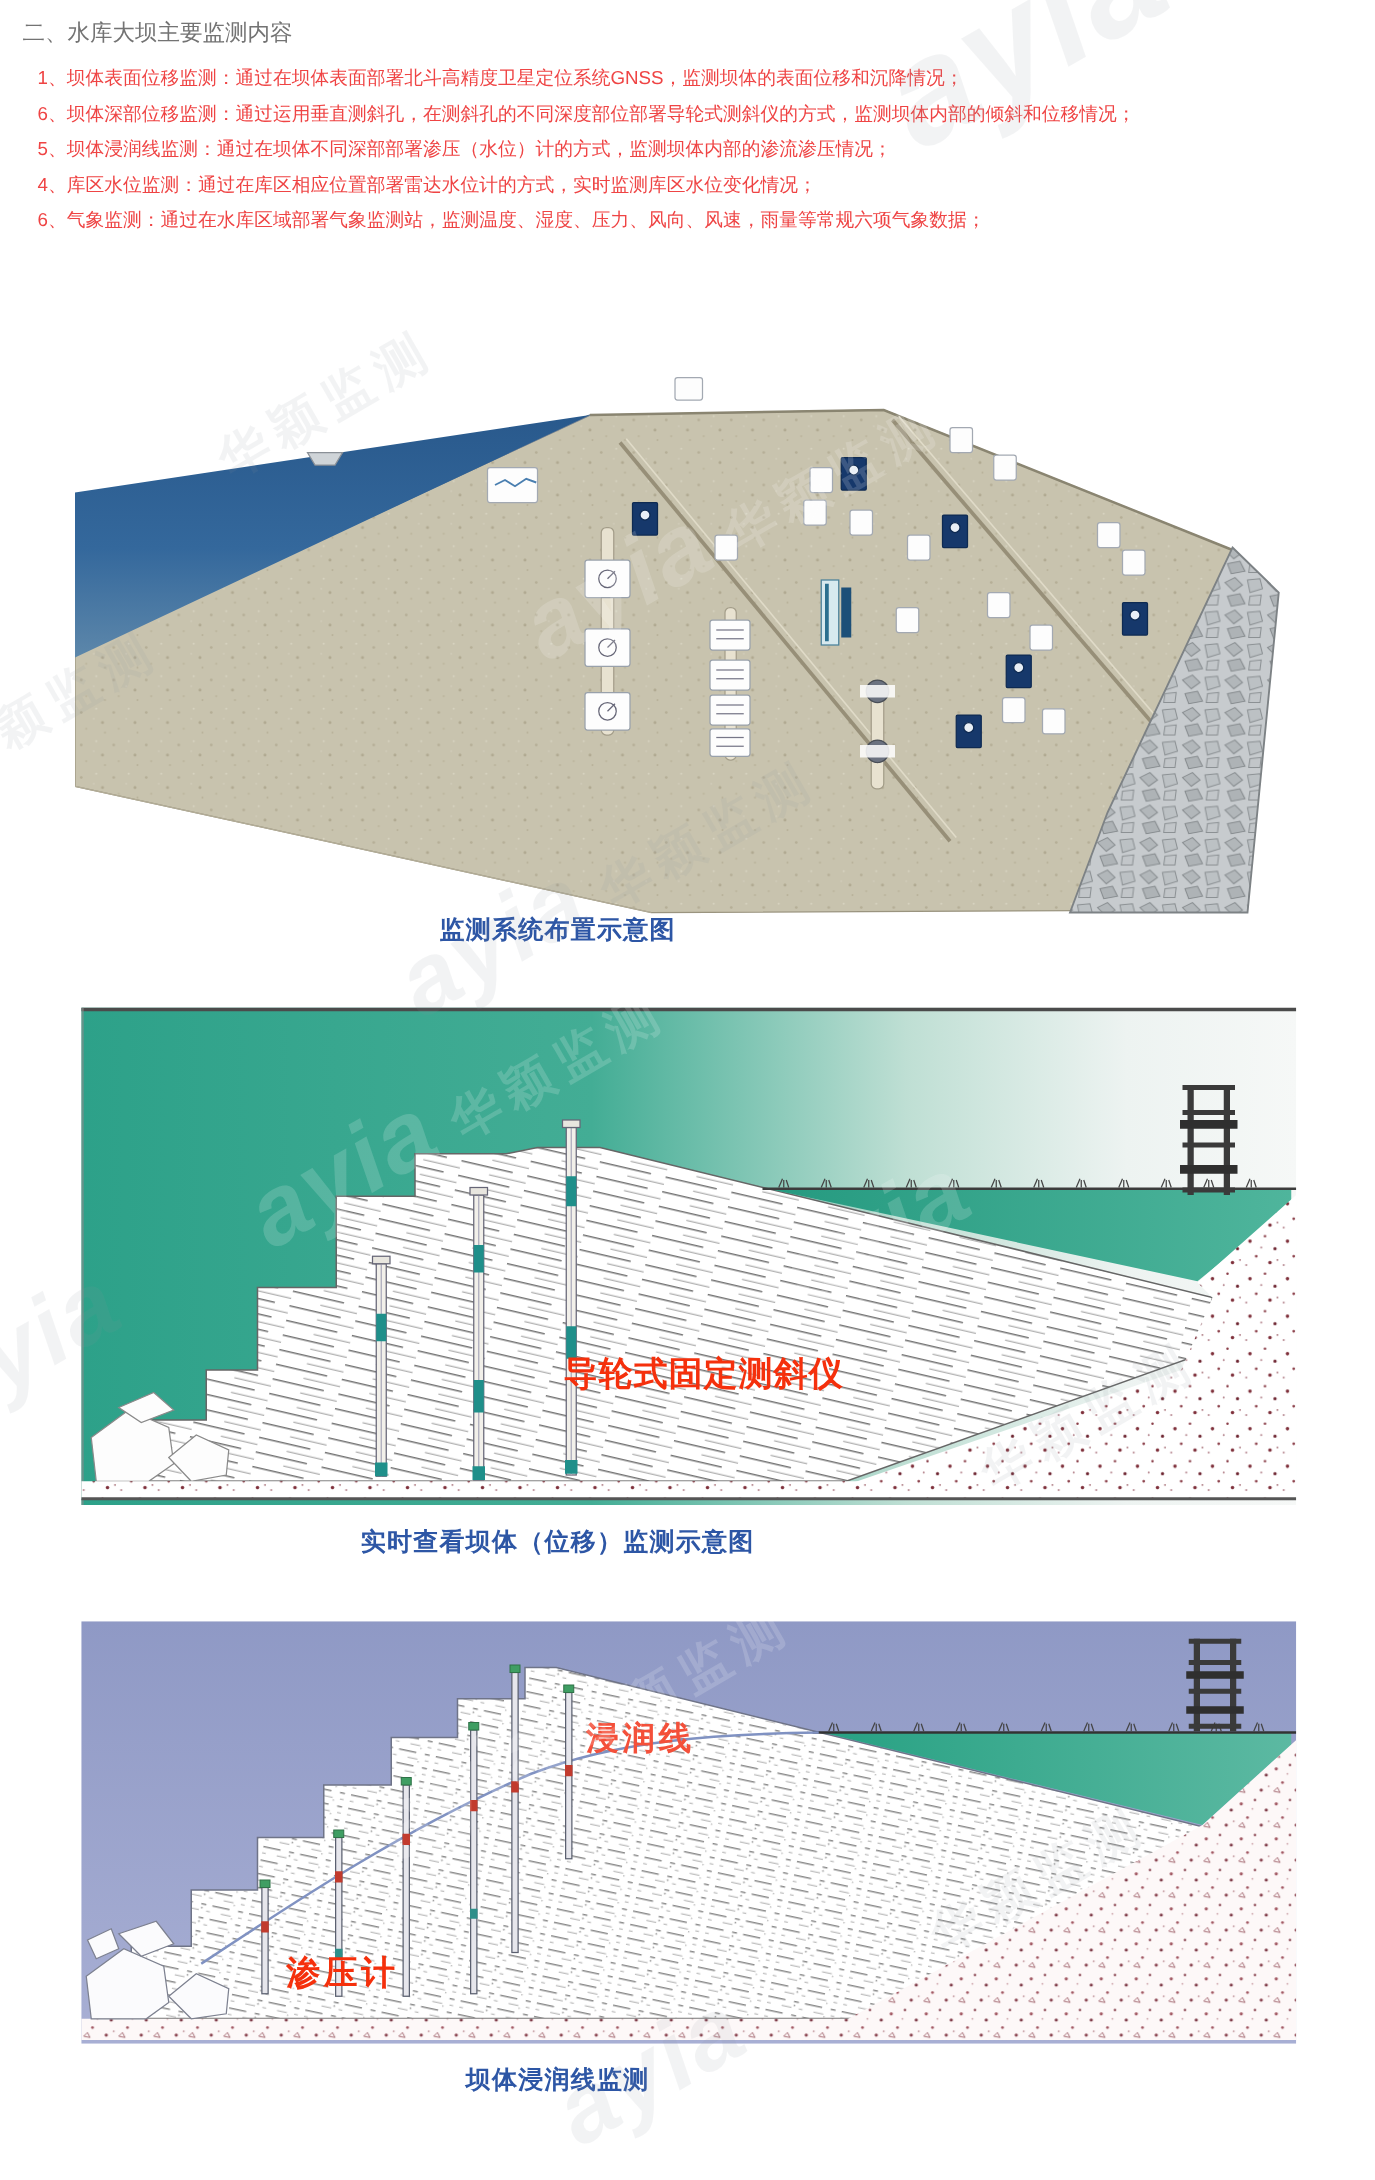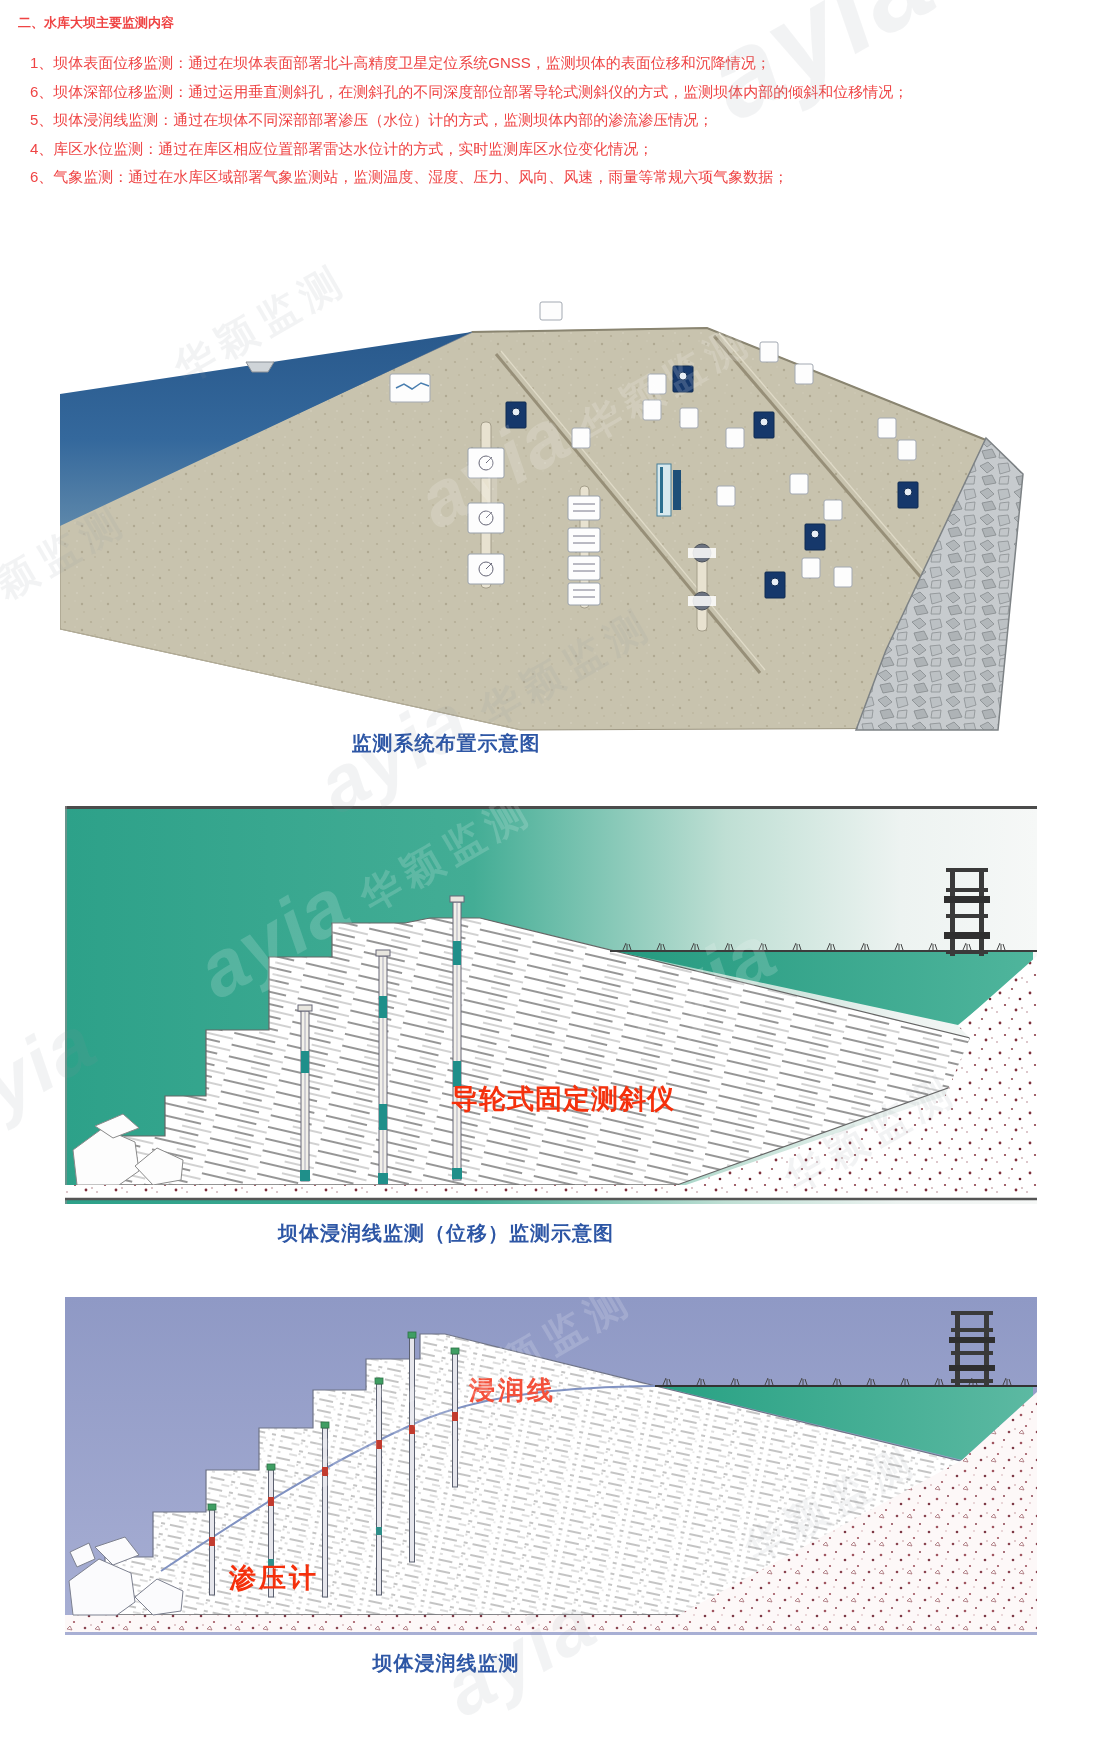--- a/index.html
+++ b/index.html
@@ -7,22 +7,22 @@
        font-family:"Liberation Sans","DejaVu Sans",sans-serif;}
   .canvas{position:absolute;inset:0;width:1100px;height:1744px;background:#fff;}
   
   .wm{position:absolute;transform:rotate(-30deg);white-space:nowrap;
       color:#8d949c;opacity:.10;pointer-events:none;z-index:6;}
   .wm.light{color:#ffffff;opacity:.16;}
   .wm-brand{font-size:78px;font-weight:bold;font-style:italic;letter-spacing:2px;}
   .wm-name{font-size:40px;font-weight:bold;letter-spacing:8px;margin-left:16px;}
   .wm.lg .wm-brand{font-size:118px;}
   
-  .page-title{position:absolute;left:18px;top:14px;font-size:13px;font-weight:bold;
-              color:#ef4444;z-index:3;}
+  .page-title{position:absolute;left:18px;top:14px;font-size:18px;font-weight:normal;
+              color:#737373;z-index:3;}
   .list{position:absolute;left:30px;top:49px;width:1040px;z-index:3;}
   .list div{font-size:15px;color:#ef4444;line-height:28.6px;white-space:nowrap;}
   .figure{position:absolute;z-index:2;}
   .caption{position:absolute;left:0;width:892px;text-align:center;font-size:20px;
            font-weight:bold;color:#2d56a5;letter-spacing:1px;z-index:3;}
 </style>
 </head>
 <body>
 
 <div class="canvas">
@@ -298,21 +298,21 @@
         <rect x="29" y="0" width="5" height="88" fill="#3a3a3a"></rect>
       <rect x="-4" y="0" width="42" height="4" fill="#3a3a3a"></rect>
         <rect x="-4" y="20" width="42" height="4" fill="#3a3a3a"></rect>
       <rect x="-6" y="28" width="46" height="7" fill="#2f2f2f"></rect>
         <rect x="-4" y="46" width="42" height="4" fill="#3a3a3a"></rect>
       <rect x="-6" y="64" width="46" height="7" fill="#2f2f2f"></rect>
         <rect x="-4" y="82" width="42" height="4" fill="#3a3a3a"></rect>
     </g>
     <text x="386" y="302" font-size="27" font-weight="bold" fill="#f5300c" letter-spacing="1">导轮式固定测斜仪</text>
   </svg>
-  <div class="caption" style="top:1220px">坝体浸润线监测（位移）监测示意图</div>
+  <div class="caption" style="top:1220px">实时查看坝体（位移）监测示意图</div>
 
   <svg class="figure" style="left:65px;top:1297px" width="972" height="338" viewBox="0 0 972 338">
     <defs>
       <linearGradient id="bgG3" x1="0" y1="0" x2="0" y2="1">
         <stop offset="0" stop-color="#8f99c5"></stop>
           <stop offset="1" stop-color="#a8afd4"></stop>
       </linearGradient>
       <linearGradient id="wedgeG3" x1="0" y1="0" x2="1" y2="0">
         <stop offset="0" stop-color="#27a183"></stop>
           <stop offset="1" stop-color="#5cb9a2"></stop>

